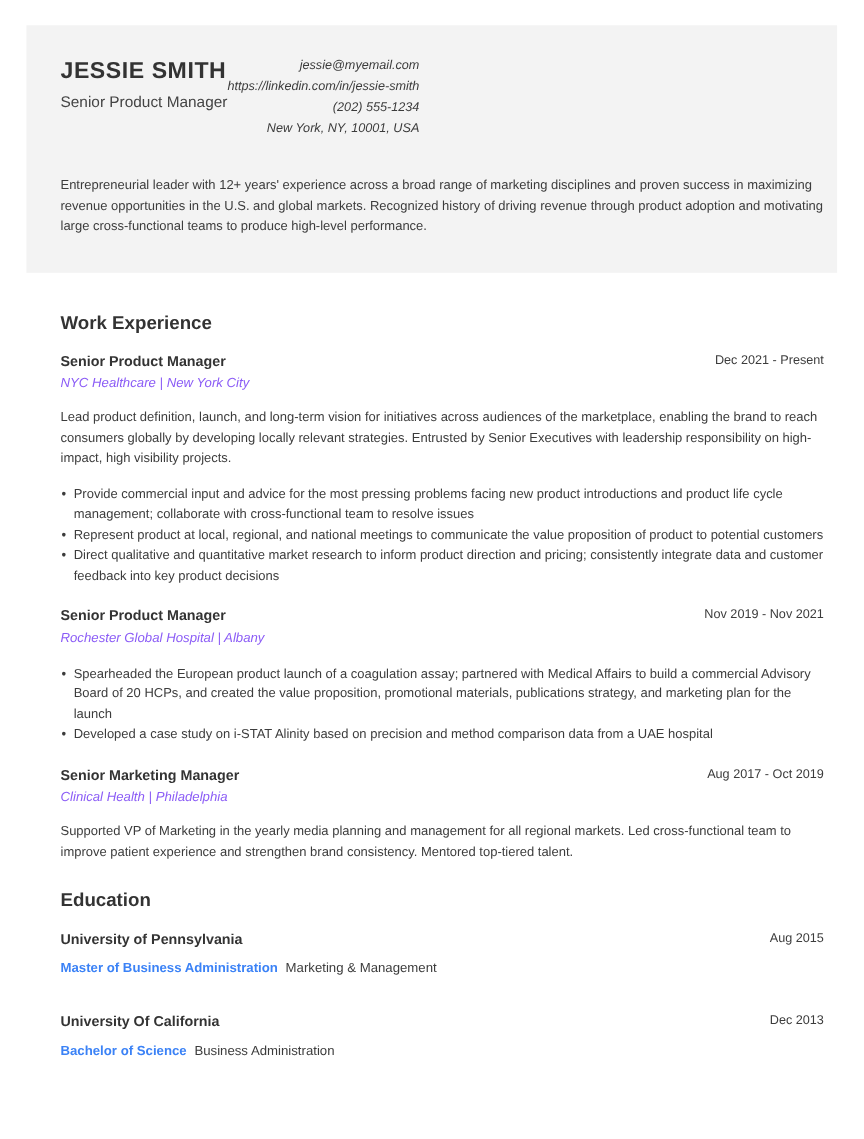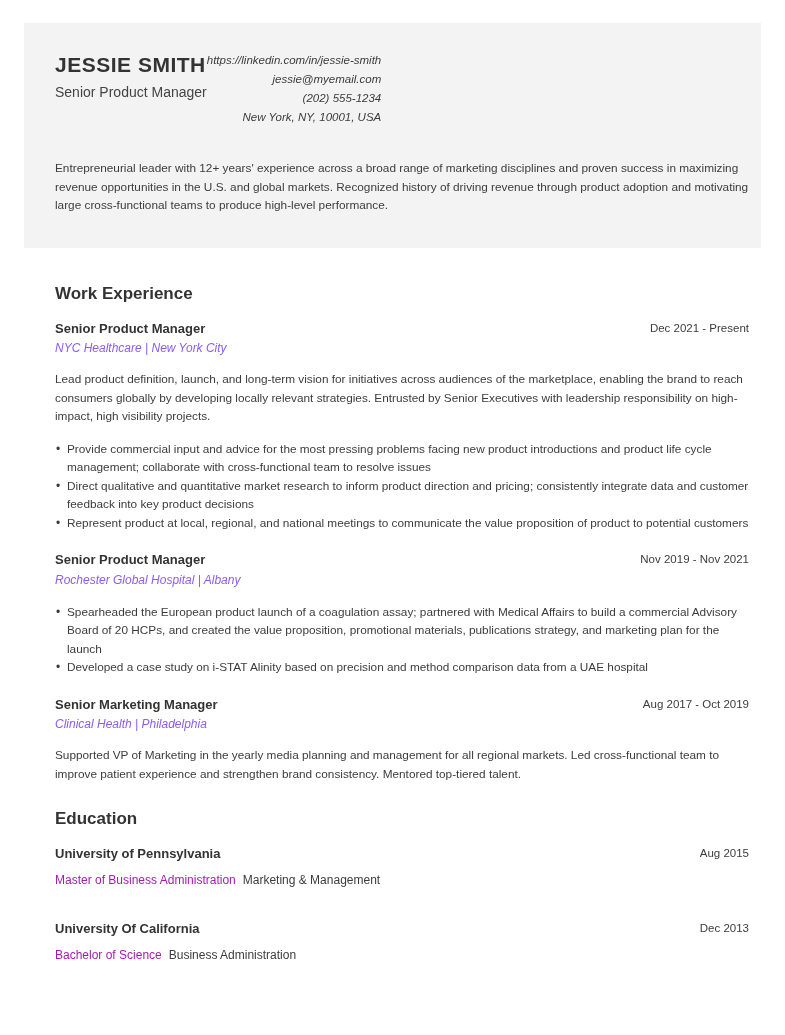--- a/index.html
+++ b/index.html
@@ -103,37 +103,37 @@
     top: 0;
     font-size: 12px;
   }
 
   
   .edu-entry { margin-top: 17px; }
   .edu-entry + .edu-entry { margin-top: 34px; }
   .edu-head { display: flex; justify-content: space-between; align-items: flex-start; }
   .edu-name { font-size: 13px; font-weight: bold; color: #333333; }
   .degree-line { margin-top: 12px; font-size: 12px; color: #3c3c3c; }
-  .degree { font-weight: normal; color: #a21caf; }
+  .degree { font-weight: bold; color: #3b82f6; }
   .field { margin-left: 7px; }
 </style>
 </head>
 <body>
 
 <div class="page">
 
   <header class="band">
     <div class="band-top">
       <div class="identity">
         <h1 class="name">JESSIE SMITH</h1>
         <div class="role">Senior Product Manager</div>
       </div>
       <div class="contact">
+        <div>jessie@myemail.com</div>
         <div>https://linkedin.com/in/jessie-smith</div>
-        <div>jessie@myemail.com</div>
         <div>(202) 555-1234</div>
         <div>New York, NY, 10001, USA</div>
       </div>
     </div>
     <p class="summary">Entrepreneurial leader with 12+ years' experience across a broad range of marketing disciplines and proven success in maximizing revenue opportunities in the U.S. and global markets. Recognized history of driving revenue through product adoption and motivating large cross-functional teams to produce high-level performance.</p>
   </header>
 
   <main class="content">
 
     <section>
@@ -143,22 +143,22 @@
         <div class="entry-head">
           <div>
             <h3 class="entry-title">Senior Product Manager</h3>
             <div class="company">NYC Healthcare | New York City</div>
           </div>
           <div class="date">Dec 2021 - Present</div>
         </div>
         <p class="desc">Lead product definition, launch, and long-term vision for initiatives across audiences of the marketplace, enabling the brand to reach consumers globally by developing locally relevant strategies. Entrusted by Senior Executives with leadership responsibility on high-impact, high visibility projects.</p>
         <ul class="bullets">
           <li>Provide commercial input and advice for the most pressing problems facing new product introductions and product life cycle management; collaborate with cross-functional team to resolve issues</li>
+          <li>Represent product at local, regional, and national meetings to communicate the value proposition of product to potential customers</li>
           <li>Direct qualitative and quantitative market research to inform product direction and pricing; consistently integrate data and customer feedback into key product decisions</li>
-          <li>Represent product at local, regional, and national meetings to communicate the value proposition of product to potential customers</li>
         </ul>
       </article>
 
       <article class="entry">
         <div class="entry-head">
           <div>
             <h3 class="entry-title">Senior Product Manager</h3>
             <div class="company">Rochester Global Hospital | Albany</div>
           </div>
           <div class="date">Nov 2019 - Nov 2021</div>

